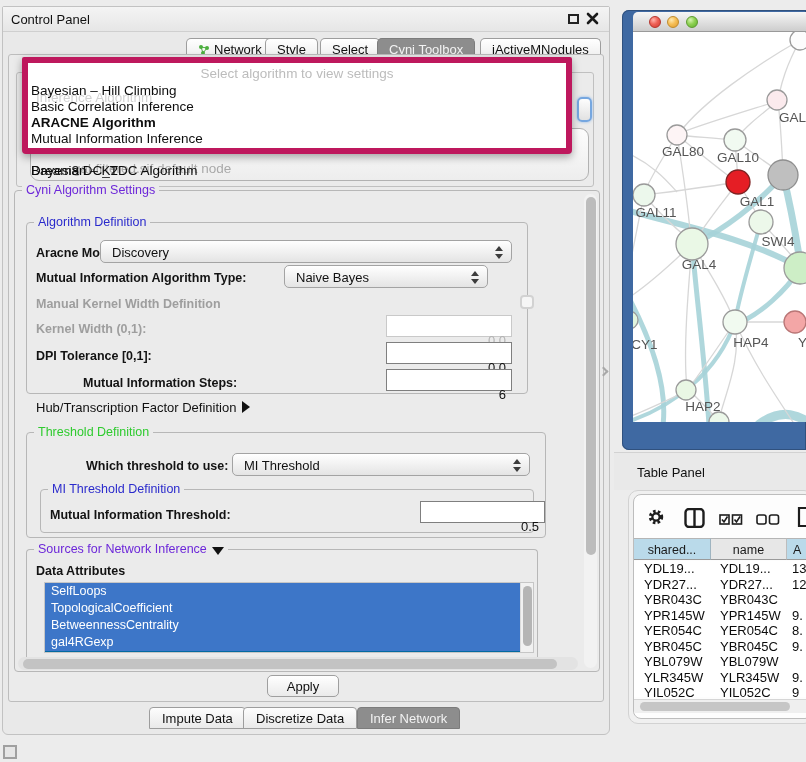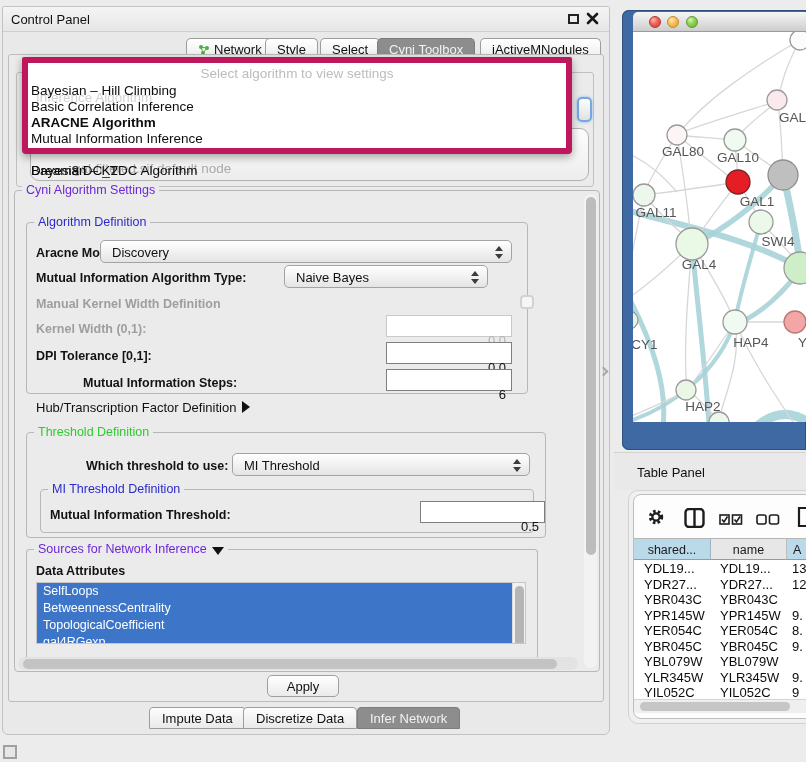--- a/index.html
+++ b/index.html
@@ -67,21 +67,21 @@
   .f-light { border:1px solid #c9c9c9; color:#b3b3b3; }
 
   .checkbox { position:absolute; width:14px; height:14px; border:2px solid #d2d2d2; border-radius:4px; background:#f6f6f6; }
 
   .tri-right { display:inline-block; width:0; height:0; border-top:6px solid transparent; border-bottom:6px solid transparent;
                border-left:8px solid #111; vertical-align:-1px; margin-left:6px; }
   .tri-down  { display:inline-block; width:0; height:0; border-left:6px solid transparent; border-right:6px solid transparent;
                border-top:8px solid #111; vertical-align:-2px; margin-left:5px; }
 
   
-  #attr-list { left:36px; top:582px; width:490px; height:62px; background:#0369a1; border:1px solid #c6c6c6; overflow:hidden; }
+  #attr-list { left:44px; top:582px; width:490px; height:71px; background:#0369a1; border:1px solid #c6c6c6; overflow:hidden; }
   .attr-item { height:17px; line-height:17px; background:#3d76c8; color:#fff; font-size:12.5px; padding-left:6px;
                width:calc(100% - 13px); }
   .attr-sb { position:absolute; right:0; top:0; width:13px; height:100%; background:#f1f1f1; border-left:1px solid #dcdcdc; }
   .attr-sb i { position:absolute; left:1.5px; top:3px; width:9px; height:60px; background:#b5b5b5; border-radius:5px; }
 
   
   .vscroll { left:584px; top:194px; width:13px; height:474px; background:#f2f2f2; border-radius:7px; }
   .vscroll i { position:absolute; left:1.5px; top:3px; width:10px; height:358px; background:#bcbcbc; border-radius:6px; }
   .hscroll { left:18px; top:657px; width:560px; height:13px; background:#e3e3e3; border-radius:7px; }
   .hscroll i { position:absolute; left:5px; top:1.5px; width:534px; height:10px; background:#c3c3c3; border-radius:6px; }
@@ -236,22 +236,22 @@
 <span class="lbl" style="left:50px; top:508px;">Mutual Information Threshold:</span>
 <div class="field f-dark" style="left:420px; top:501px; width:125px;">0.5</div>
 
 <div class="group" style="left:26px; top:549px; width:512px; height:109px; border-bottom:none; border-radius:4px 4px 0 0;">
   <span class="gtitle"><span>Sources for Network Inference</span><span class="tri-down"></span></span>
 </div>
 <span class="lbl" style="left:36px; top:564px;">Data Attributes</span>
 
 <div class="abs" id="attr-list">
   <div class="attr-item">SelfLoops</div>
+  <div class="attr-item">TopologicalCoefficient</div>
   <div class="attr-item">BetweennessCentrality</div>
-  <div class="attr-item">TopologicalCoefficient</div>
   <div class="attr-item">gal4RGexp</div>
   <div class="attr-sb">
       <i></i>
     </div>
 </div>
 
 <div class="abs vscroll">
     <i></i>
   </div>
 <div class="abs hscroll">

